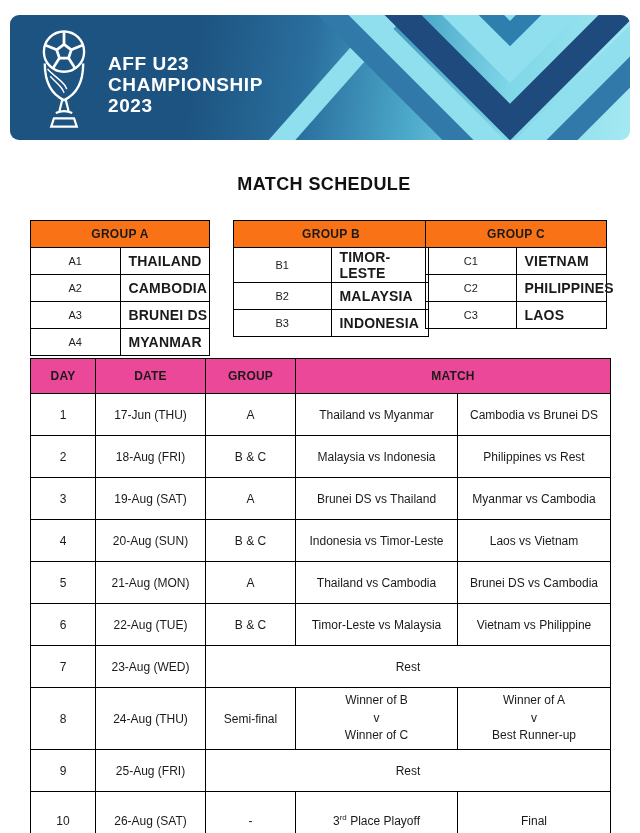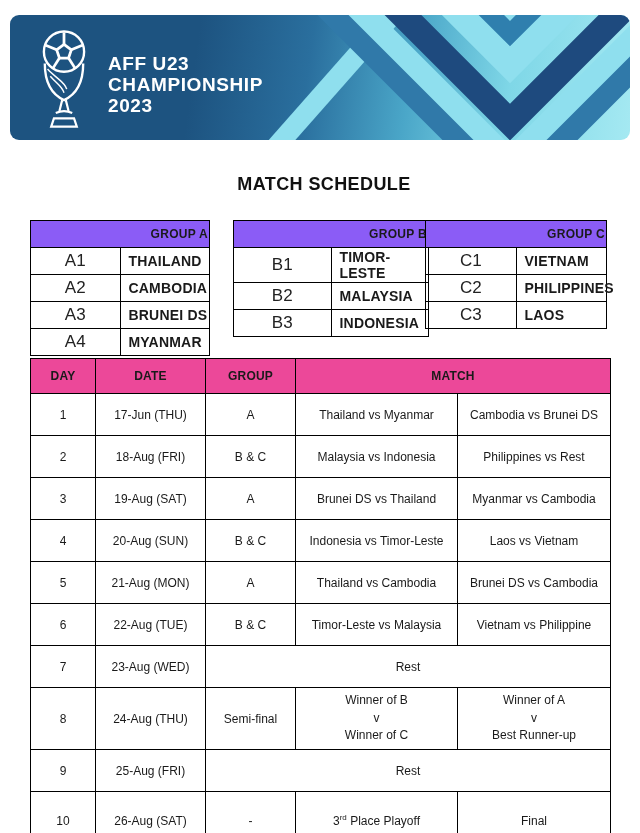--- a/index.html
+++ b/index.html
@@ -35,26 +35,26 @@
   
   table{border-collapse:collapse;}
   th,td{border:1px solid #000;}
 
   
   .group-table{position:absolute;top:220px;table-layout:fixed;}
   .group-a{left:30px;width:180px;}
   .group-b{left:233px;width:196px;}
   .group-c{left:425px;width:182px;}
   .group-table th{
-    background:#8b5cf6;height:24px;font-size:12px;font-weight:bold;
-    text-align:right;letter-spacing:0.3px;
+    background:#f97316;height:24px;font-size:12px;font-weight:bold;
+    text-align:center;letter-spacing:0.3px;
   }
   .group-table td{height:24px;}
   .group-table td.code{
-    width:38px;font-size:17px;font-weight:normal;text-align:center;color:#222;
+    width:38px;font-size:11px;font-weight:normal;text-align:center;color:#222;
   }
   .group-table td.team{
     font-size:14px;font-weight:bold;padding-left:8px;letter-spacing:0.2px;
   }
 
   
   .schedule{position:absolute;left:30px;top:358px;width:580px;table-layout:fixed;}
   .schedule col.c-day{width:65px;}
   .schedule col.c-date{width:110px;}
   .schedule col.c-group{width:90px;}

